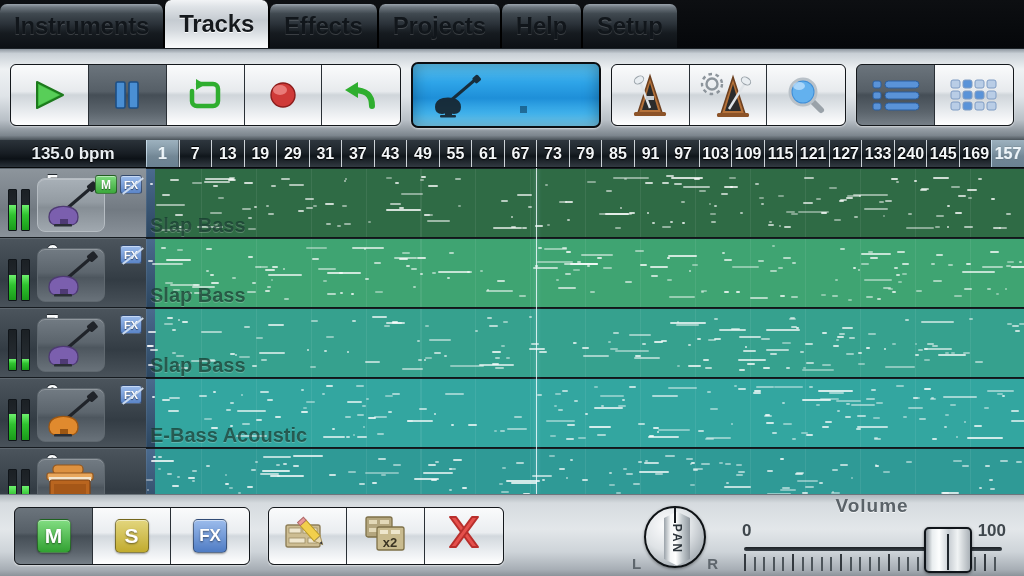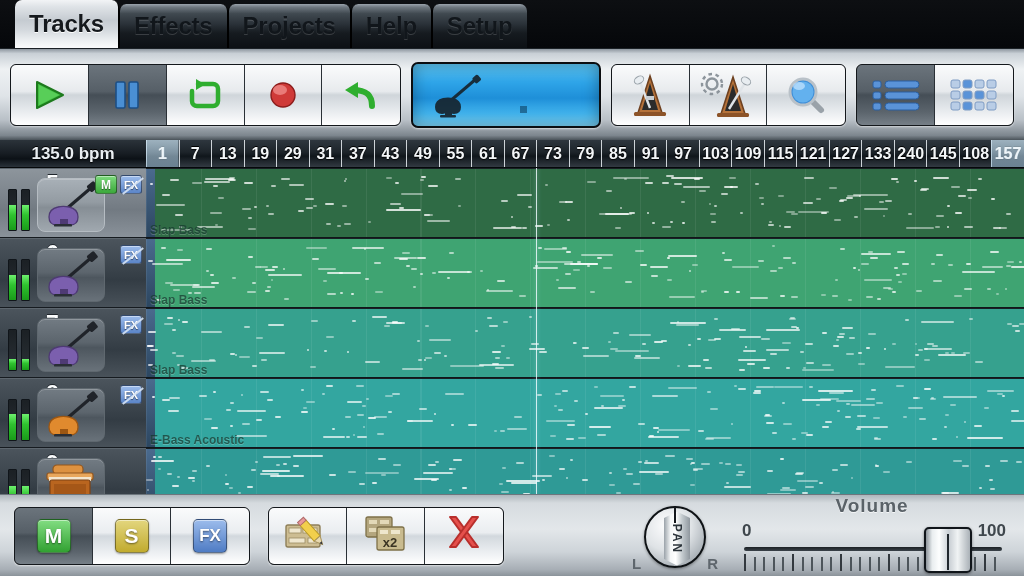--- a/index.html
+++ b/index.html
@@ -28,21 +28,20 @@
     font-size:24px; font-weight:bold; letter-spacing:-0.2px;
     text-shadow:0 1px 0 rgba(255,255,255,.16);
     cursor:pointer;
   }
   .tab.active{
     height:48px;
     background:linear-gradient(180deg,#f2f4f6 0%,#dfe3e7 14%,#c5cbd1 42%,#d3d8dd 62%,#eef1f3 86%,#fbfcfd 100%);
     color:#15191d;
     text-shadow:0 1px 0 rgba(255,255,255,.9);
     z-index:3;
-    margin-left:15px;
   }
   .tab:first-child{ border-left:none; }
   .tab:last-child{ border-right:none; }
 
   
   .toolbar{
     position:absolute; left:0; top:48px; width:1024px; height:92px;
     background:linear-gradient(180deg,#8e979f 0%,#c9d0d6 5%,#eef1f3 22%,#dfe4e8 52%,#b9c0c7 78%,#7d868e 95%,#4a5259 100%);
     border-top:1px solid #1b2126;
     display:flex; align-items:center; padding:0 10px; gap:10px;
@@ -188,21 +187,21 @@
   .badge.m{ background:linear-gradient(180deg,#7ddb7d,#3ba83b); }
   .badge.fx{ background:linear-gradient(180deg,#9cbcec,#5b85c8); font-size:11px; }
   .badge.off:after{
     content:""; position:absolute; left:-1px; top:50%; width:26px; height:2px;
     background:rgba(215,228,245,.9); transform:rotate(-38deg);
   }
 
   .clip{ position:relative; flex:1 1 auto; height:70px; overflow:hidden;
          border-bottom:1px solid #11161a; border-top:1px solid #181f24; }
   .clipname{
-    position:absolute; left:4px; bottom:0px; font-size:12px; font-weight:bold;
+    position:absolute; left:4px; bottom:0px; font-size:20px; font-weight:bold;
     color:rgba(20,55,45,.72); text-shadow:0 1px 0 rgba(255,255,255,.2);
     pointer-events:none; white-space:nowrap;
   }
   .gridlines{
     position:absolute; left:0; top:0; width:100%; height:100%;
     background-image:repeating-linear-gradient(90deg,rgba(255,255,255,.07) 0 1px,transparent 1px 54.9px);
     pointer-events:none;
   }
   .leftcap{
     position:absolute; left:0; top:0; width:9px; height:100%;
@@ -306,20 +305,23 @@
     content:""; position:absolute; left:50%; top:5px; width:2px; height:36px;
     background:#20262c; transform:translateX(-50%);
   }
 </style>
 </head>
 <body>
 
 <div id="app">
 
   <div class="tabbar">
+    <div class="tab">
+        <span>Instruments</span>
+      </div>
     <div class="tab active">
         <span>Tracks</span>
       </div>
     <div class="tab">
         <span>Effects</span>
       </div>
     <div class="tab">
         <span>Projects</span>
       </div>
     <div class="tab">
@@ -487,21 +489,21 @@
         <div class="bar-cell" style="left: 487.778px; width: 32.5185px;">91</div>
         <div class="bar-cell" style="left: 520.296px; width: 32.5185px;">97</div>
         <div class="bar-cell" style="left: 552.815px; width: 32.5185px;">103</div>
         <div class="bar-cell" style="left: 585.333px; width: 32.5185px;">109</div>
         <div class="bar-cell" style="left: 617.852px; width: 32.5185px;">115</div>
         <div class="bar-cell" style="left: 650.37px; width: 32.5185px;">121</div>
         <div class="bar-cell" style="left: 682.889px; width: 32.5185px;">127</div>
         <div class="bar-cell" style="left: 715.407px; width: 32.5185px;">133</div>
         <div class="bar-cell" style="left: 747.926px; width: 32.5185px;">240</div>
         <div class="bar-cell" style="left: 780.444px; width: 32.5185px;">145</div>
-        <div class="bar-cell" style="left: 812.963px; width: 32.5185px;">108</div>
+        <div class="bar-cell" style="left: 812.963px; width: 32.5185px;">169</div>
         <div class="bar-cell" style="left: 845.481px; width: 32.5185px;">157</div>
         <div class="loopflag start" style="left: 0px; width: 32.5185px;">
           <span>1</span>
         </div>
         <div class="loopflag end" style="left: 845.481px; width: 32.5185px;">
           <span>157</span>
         </div>
       </div>
   </div>
 

